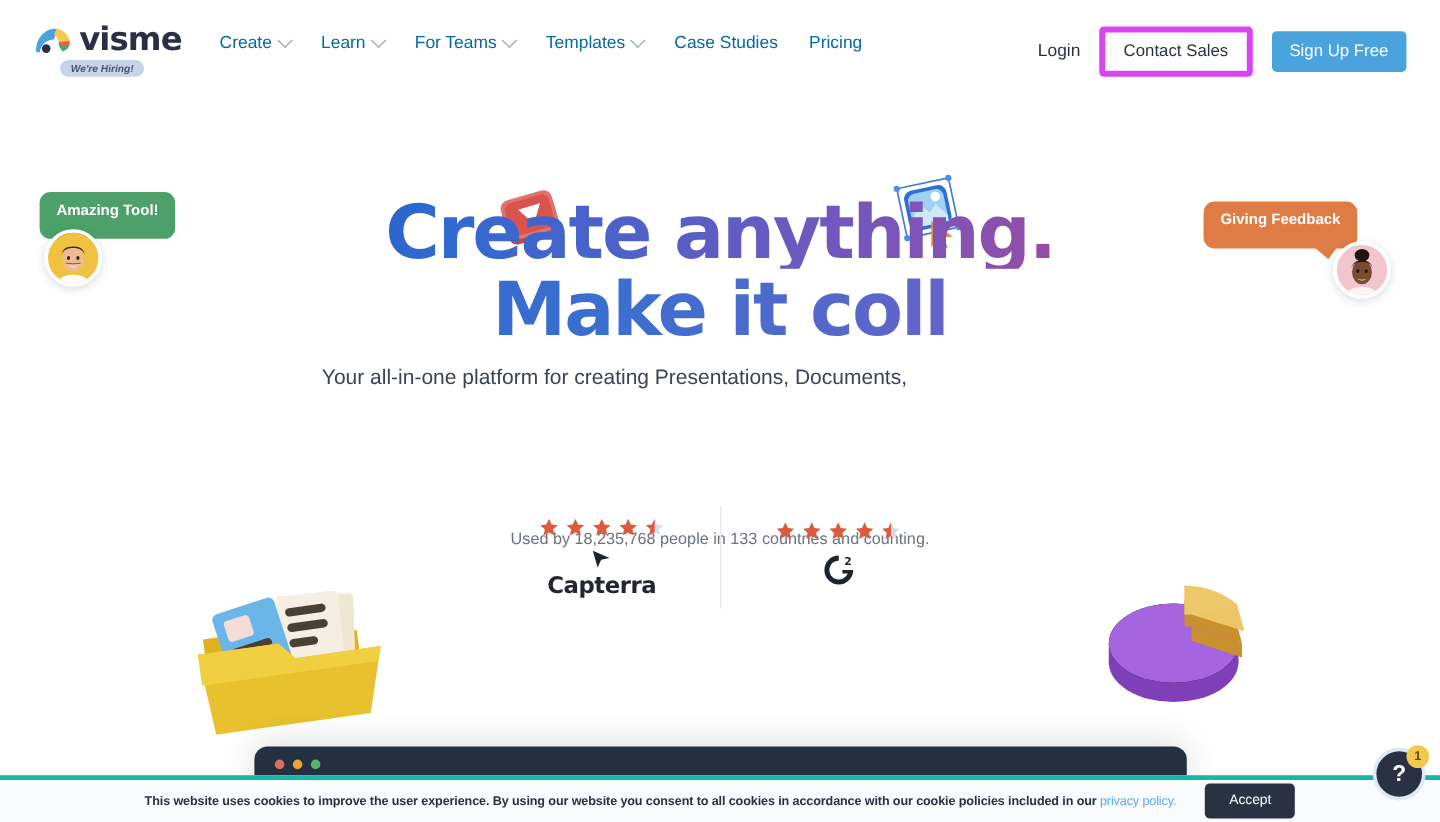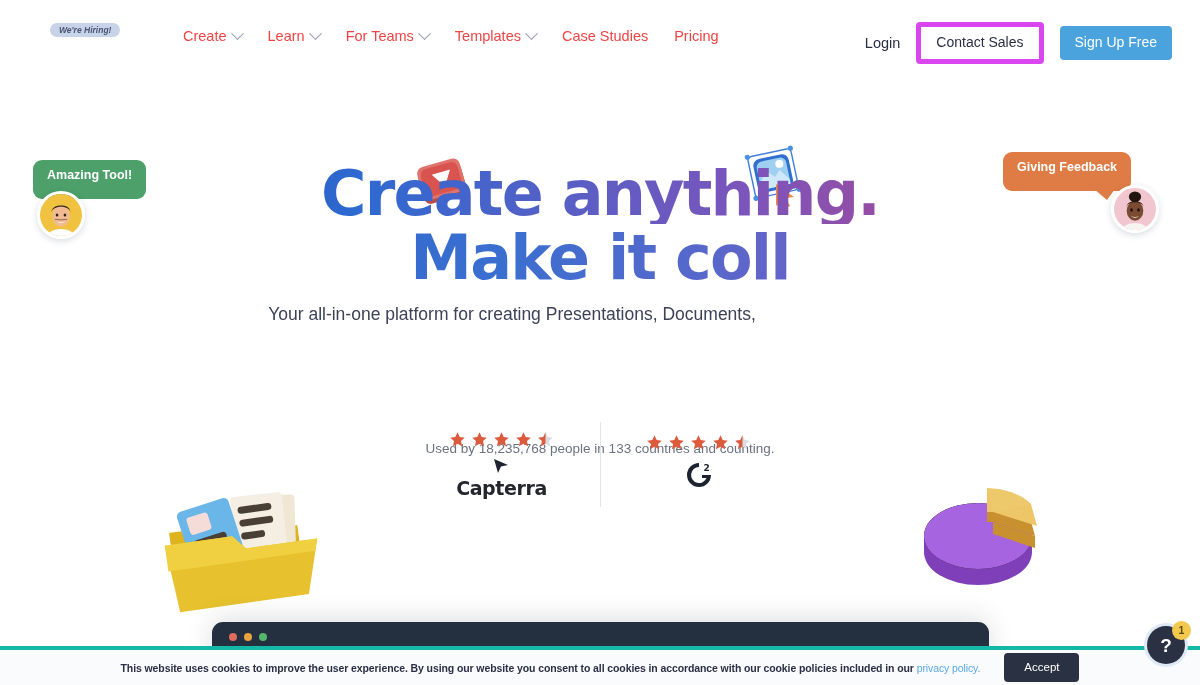--- a/index.html
+++ b/index.html
@@ -77,21 +77,21 @@
     top: 26px;
     display: flex;
     align-items: center;
     gap: 26px;
   }
   .nav-item {
     display: flex;
     align-items: center;
     gap: 6px;
     font-size: 14.5px;
-    color: #ef4444;
+    color: #0369a1;
     cursor: pointer;
     white-space: nowrap;
     line-height: 20px;
     justify-content: space-between;
   }
   .chev {
     width: 9px; height: 9px;
     border-right: 1.6px solid #9aa1b4;
     border-bottom: 1.6px solid #9aa1b4;
     transform: rotate(45deg) translate(-2px, -2px);
@@ -237,21 +237,21 @@
     font-family: "DejaVu Sans", sans-serif;
     font-weight: 700;
     font-size: 25px;
     color: #23262e;
     line-height: 26px;
   }
 
   
   .testi { position: absolute; }
   .testi-left { left: 33px; top: 88px; }
-  .testi-right { left: 1003px; top: 80px; }
+  .testi-right { left: 1003px; top: 96px; }
 
   .bubble {
     position: relative;
     color: #ffffff;
     font-size: 12.5px;
     font-weight: 600;
     padding: 8px 14px 16px 14px;
     border-radius: 9px;
     white-space: nowrap;
     line-height: 15px;
@@ -398,20 +398,32 @@
   }
 </style>
 </head>
 <body>
 
 <div class="page">
 
   <header class="header">
 
     <div class="logo-block">
+      <div class="logo-row">
+        <span>
+          <svg class="logo-mark" viewBox="0 0 34 26" xmlns="http://www.w3.org/2000/svg">
+            <path d="M2 22 C2 9, 11 2, 20 3 L17 12 C11 12, 6 16, 5 23 Z" fill="#4aa3dd"></path>
+            <path d="M19 3 C25 4, 29 8, 30 13 L21 14 C20 11, 19 9, 17 8 Z" fill="#f2c94c"></path>
+            <path d="M21 14 L30 13 C30.5 16, 29.5 18, 28 20 L21 17 Z" fill="#e8614d"></path>
+            <path d="M22 16 L29 18 C28 20, 26 21.5, 24 22 L21.5 18 Z" fill="#3fae6a"></path>
+            <circle cx="10.5" cy="19.5" r="3.6" fill="#2a2f45"></circle>
+          </svg>
+        </span>
+        <span class="logo-word">visme</span>
+      </div>
       <span class="hiring-badge">We're Hiring!</span>
     </div>
 
     <nav class="main-nav">
       <div class="nav-item">
         <span>Create</span>
         <i class="chev"></i>
       </div>
       <div class="nav-item">
         <span>Learn</span>

